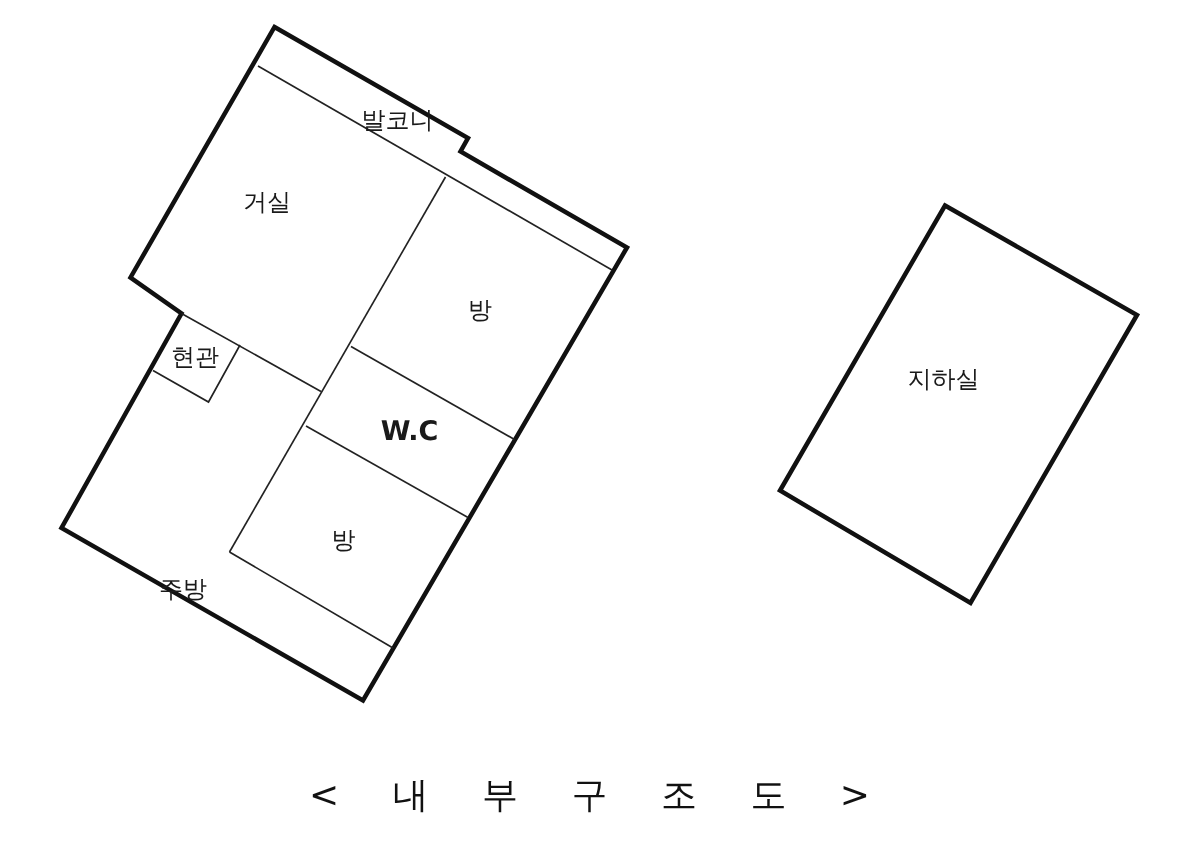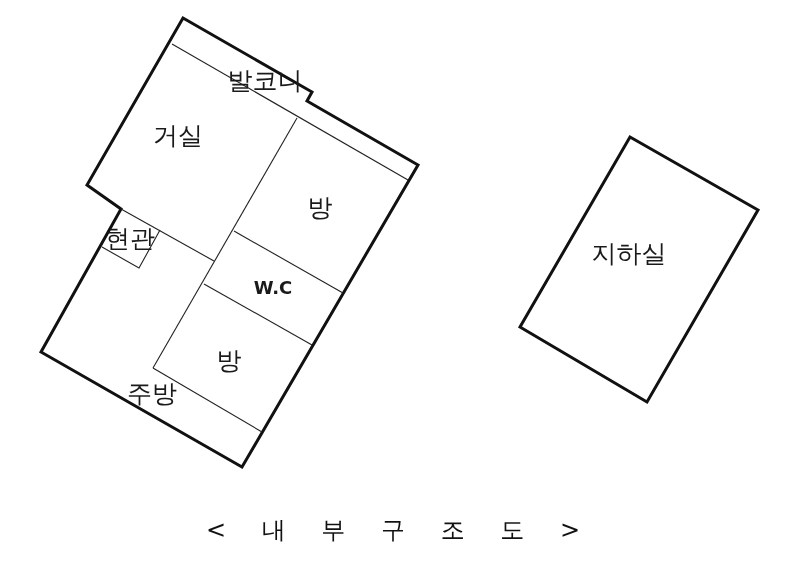--- a/index.html
+++ b/index.html
@@ -2,21 +2,21 @@
 <html><head>
 <meta charset="utf-8">
 <style>
   html, body { margin: 0; padding: 0; background: #ffffff; }
   body { width: 800px; height: 578px; position: relative; overflow: hidden;
          font-family: "DejaVu Sans", "Liberation Sans", sans-serif; }
   #plan { position: absolute; left: 0; top: 0; width: 800px; height: 578px; }
   .outline { fill: none; stroke: #111111; stroke-width: 3; stroke-linejoin: miter; }
   .partition { fill: none; stroke: #222222; stroke-width: 1.1; }
   .room-label { position: absolute; transform: translate(-50%, -50%);
-                color: #1a1a1a; font-size: 25px; white-space: nowrap; line-height: 1; }
+                color: #1a1a1a; font-size: 16px; white-space: nowrap; line-height: 1; }
   .room-label.bold { font-weight: bold; font-size: 18px; }
   .caption { position: absolute; left: 0; width: 800px; top: 514px; text-align: center;
              font-size: 24px; font-weight: normal; color: #111111; letter-spacing: 14px; }
 </style>
 </head>
 <body>
 
 <svg id="plan" viewBox="0 0 800 578" xmlns="http://www.w3.org/2000/svg">
 
   <polygon class="outline" points="183,18 312,92 307,101 418,165 242,467 41,352 121,209 87,185"></polygon>
@@ -37,16 +37,16 @@
 
   <polygon class="outline" points="630,137 758,210 647,402 520,327"></polygon>
 </svg>
 
 <div class="room-label" style="left:265px; top:80px;">발코니</div>
 <div class="room-label" style="left:178px; top:135px;">거실</div>
 <div class="room-label" style="left:320px; top:207px;">방</div>
 <div class="room-label" style="left:130px; top:238px;">현관</div>
 <div class="room-label bold" style="left:273px; top:288px;text-align:right;">W.C</div>
 <div class="room-label" style="left:229px; top:360px;">방</div>
-<div class="room-label" style="left:152px; top:393px;">주방</div>
+<div class="room-label" style="left:122px; top:393px;">주방</div>
 <div class="room-label" style="left:629px; top:253px;">지하실</div>
 
 <div class="caption">&lt; 내 부 구 조 도 &gt;</div>
 
 </body></html>

